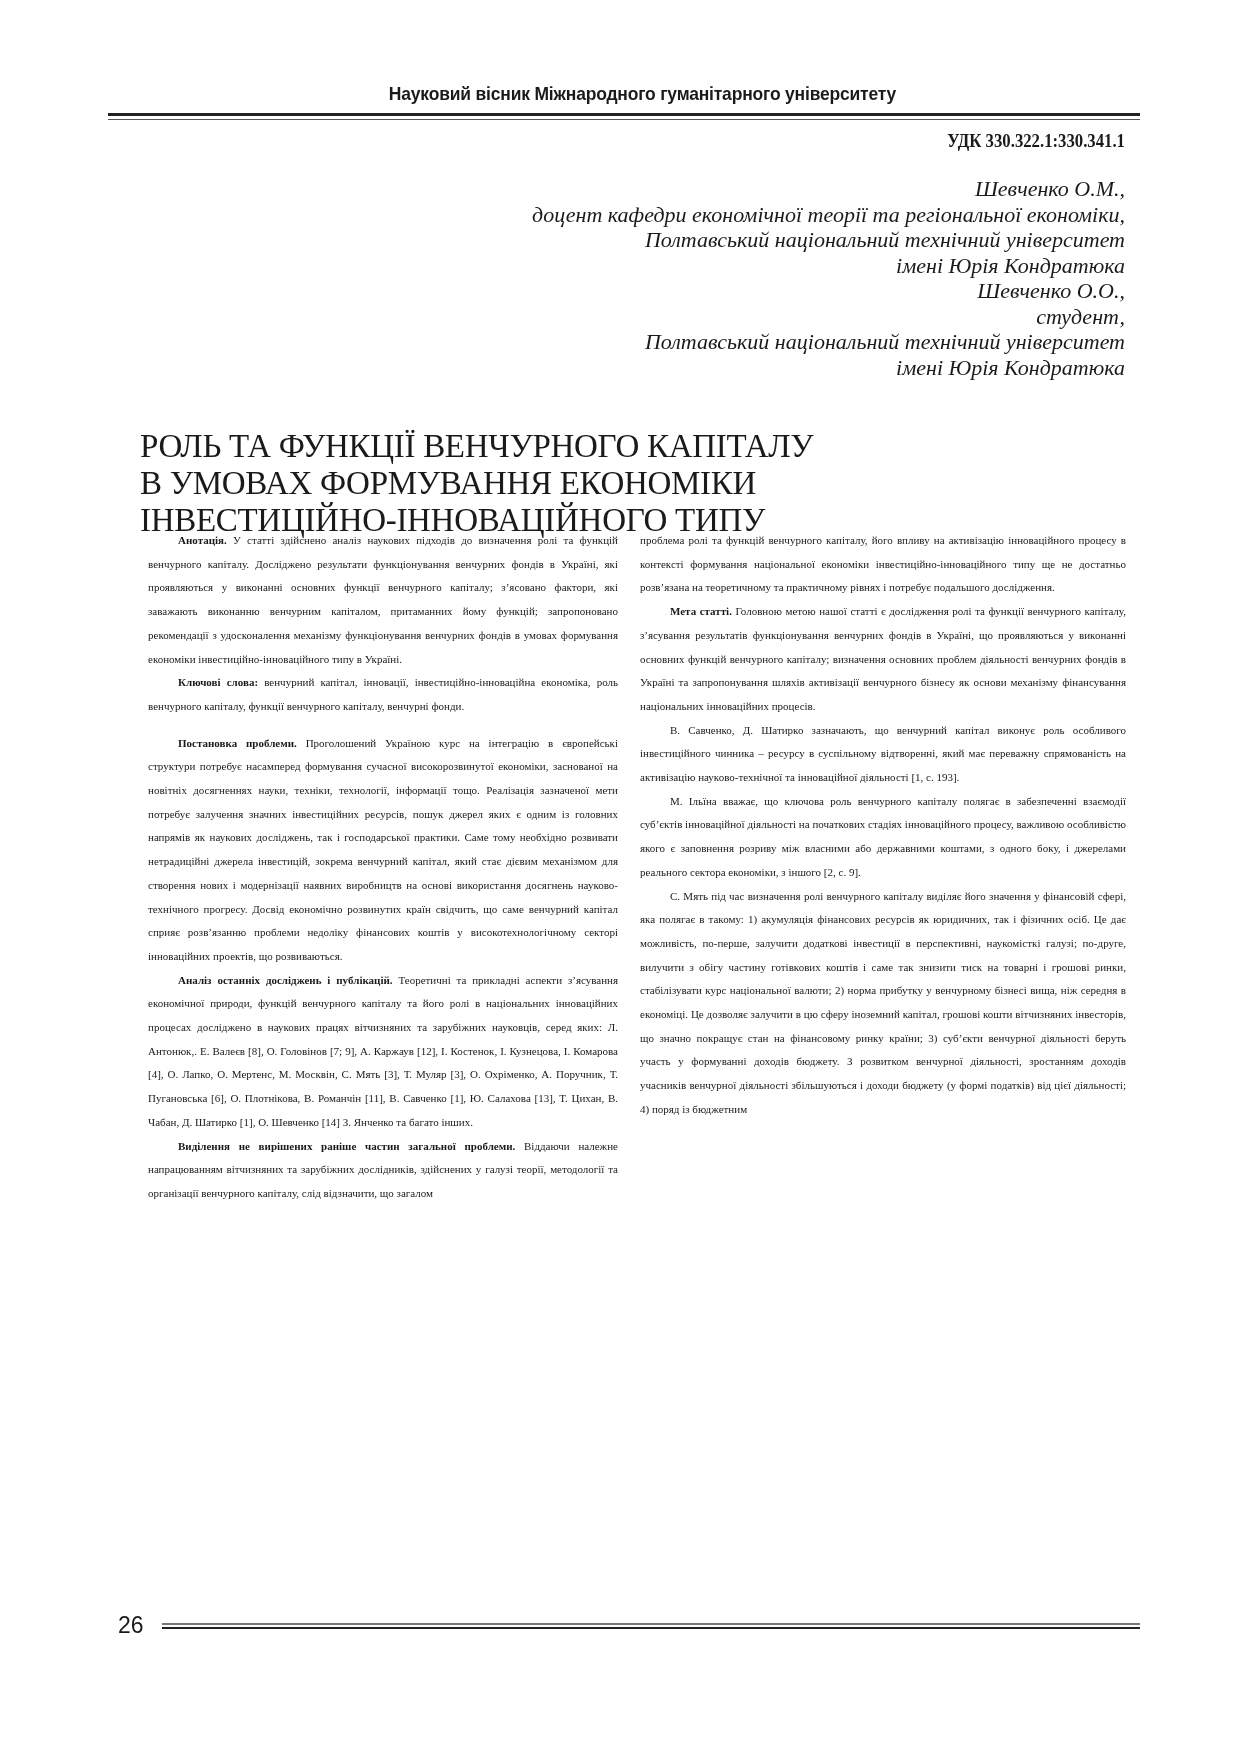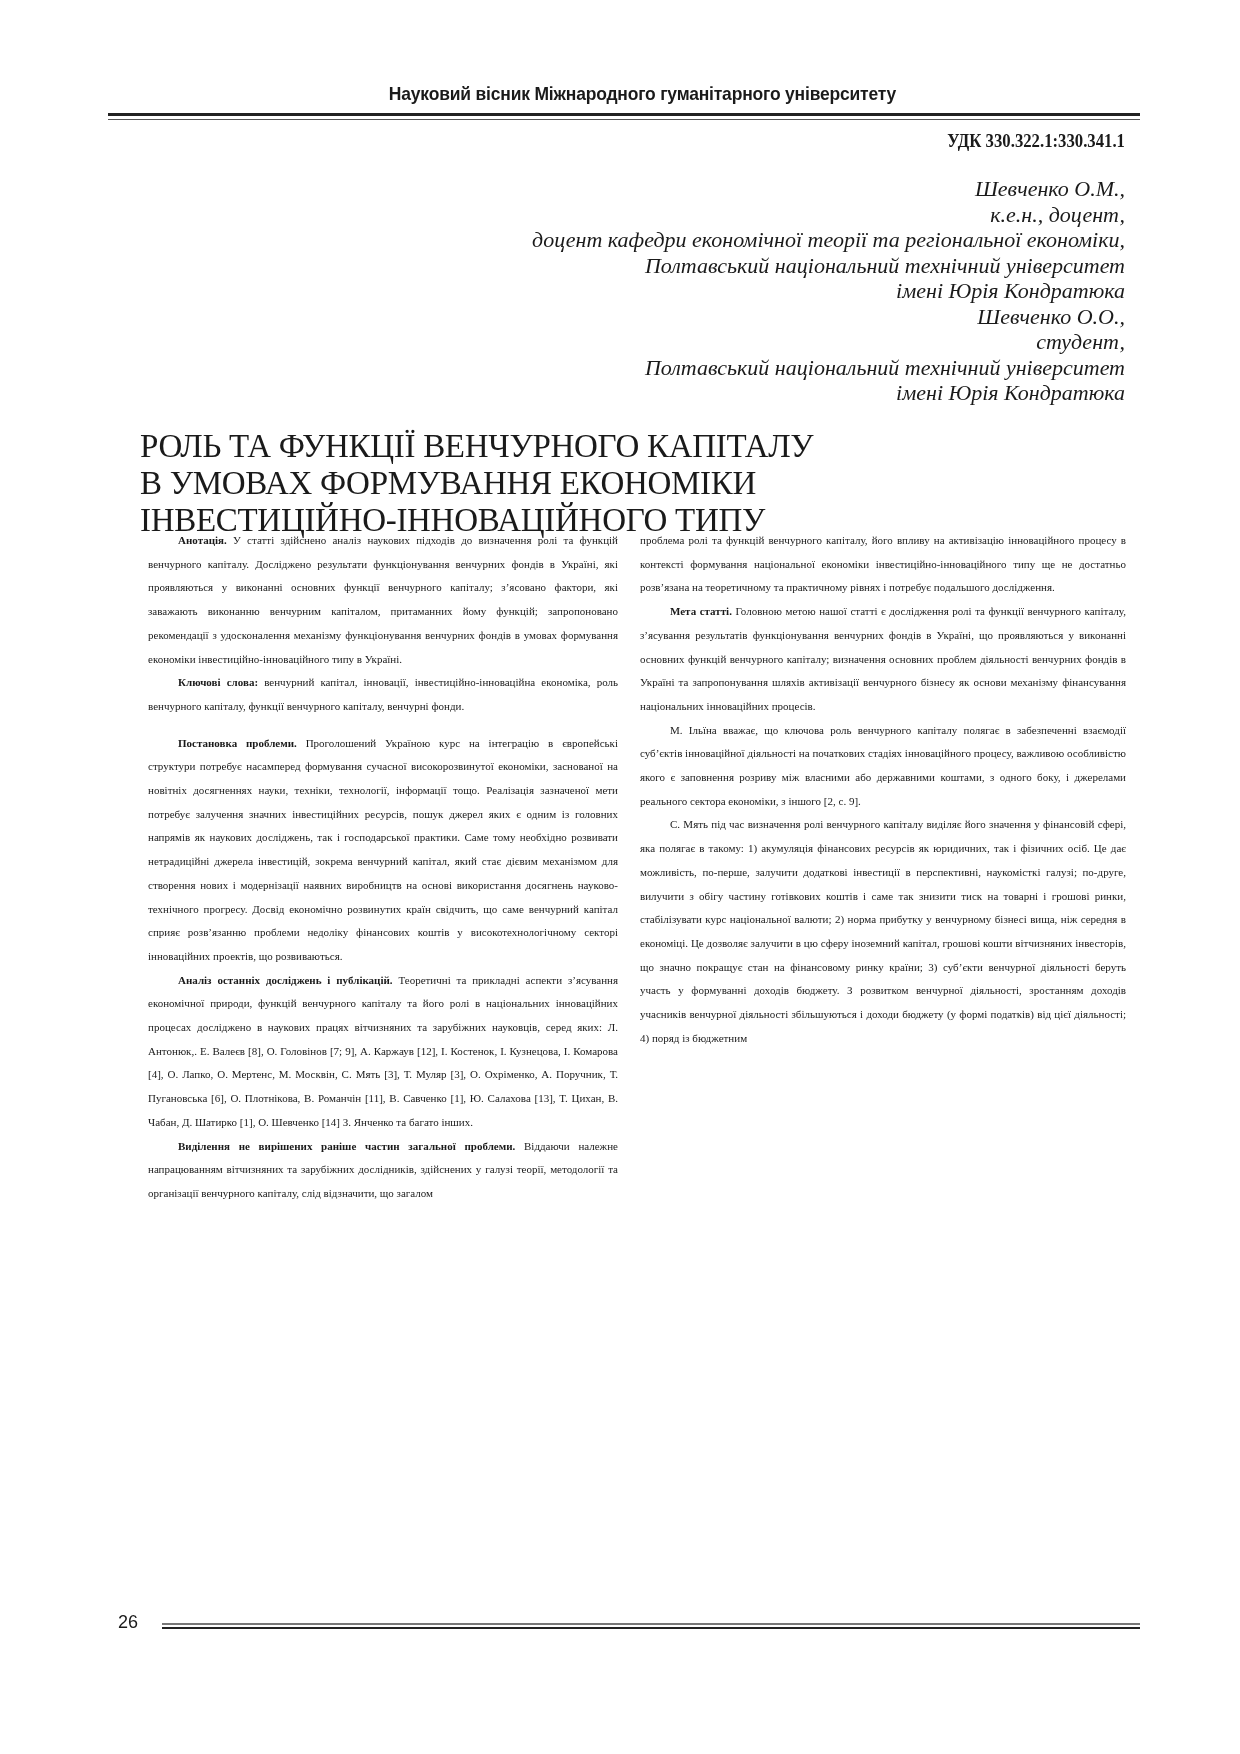--- a/index.html
+++ b/index.html
@@ -42,39 +42,38 @@
     }
     .col.left { left: 148px; }
     .col.right { left: 640px; width: 486px; }
     .col p { margin: 0; text-indent: 30px; }
     .col p.noindent { text-indent: 0; }
     .col p.gap { margin-top: 13px; }
     .col b { font-weight: bold; }
     .footer-num {
       position: absolute; left: 118px; top: 1612px;
       font-family: "Liberation Sans", "DejaVu Sans", sans-serif;
-      font-size: 18px;
+      font-size: 23px;
     }
     .footer-rule {
       position: absolute; left: 162px; top: 1623px; width: 978px; height: 6px;
       border-top: 2px solid #777; border-bottom: 2.5px solid #222;
       box-sizing: border-box;
     }
   </style>
 </head>
 <body>
 
 <div class="journal-header">Науковий вісник Міжнародного гуманітарного університету</div>
 <div class="header-rule"></div>
 
 <div class="udk">УДК 330.322.1:330.341.1</div>
 
 <div class="authors">
   <div class="author-name">Шевченко О.М.,</div>
-  <div>к.е.н., доцент,</div>
   <div>доцент кафедри економічної теорії та регіональної економіки,</div>
   <div>Полтавський національний технічний університет</div>
   <div>імені Юрія Кондратюка</div>
   <div class="author-name">Шевченко О.О.,</div>
   <div>студент,</div>
   <div>Полтавський національний технічний університет</div>
   <div>імені Юрія Кондратюка</div>
 </div>
 
 <div class="article-title">
@@ -87,18 +86,19 @@
   <p><b>Анотація.</b><span> У статті здійснено аналіз наукових підходів до визначення ролі та функцій венчурного капіталу. Досліджено результати функціонування венчурних фондів в Україні, які проявляються у виконанні основних функції венчурного капіталу; з’ясовано фактори, які заважають виконанню венчурним капіталом, притаманних йому функцій; запропоновано рекомендації з удосконалення механізму функціонування венчурних фондів в умовах формування економіки інвестиційно-інноваційного типу в Україні.</span></p>
   <p><b>Ключові слова:</b><span> венчурний капітал, інновації, інвестиційно-інноваційна економіка, роль венчурного капіталу, функції венчурного капіталу, венчурні фонди.</span></p>
   <p class="gap"><b>Постановка проблеми.</b><span> Проголошений Україною курс на інтеграцію в європейські структури потребує насамперед формування сучасної високорозвинутої економіки, заснованої на новітніх досягненнях науки, техніки, технології, інформації тощо. Реалізація зазначеної мети потребує залучення значних інвестиційних ресурсів, пошук джерел яких є одним із головних напрямів як наукових досліджень, так і господарської практики. Саме тому необхідно розвивати нетрадиційні джерела інвестицій, зокрема венчурний капітал, який стає дієвим механізмом для створення нових і модернізації наявних виробництв на основі використання досягнень науково-технічного прогресу. Досвід економічно розвинутих країн свідчить, що саме венчурний капітал сприяє розв’язанню проблеми недоліку фінансових коштів у високотехнологічному секторі інноваційних проектів, що розвиваються.</span></p>
   <p><b>Аналіз останніх досліджень і публікацій.</b><span> Теоретичні та прикладні аспекти з’ясування економічної природи, функцій венчурного капіталу та його ролі в національних інноваційних процесах досліджено в наукових працях вітчизняних та зарубіжних науковців, серед яких: Л. Антонюк,. Е. Валеєв [8], О. Головінов [7; 9], А. Каржаув [12], І. Костенок, І. Кузнецова, І. Комарова [4], О. Лапко, О. Мертенс, М. Москвін, С. Мять [3], Т. Муляр [3], О. Охріменко, А. Поручник, Т. Пугановська [6], О. Плотнікова, В. Романчін [11], В. Савченко [1], Ю. Салахова [13], Т. Цихан, В. Чабан, Д. Шатирко [1], О. Шевченко [14] З. Янченко та багато інших.</span></p>
   <p><b>Виділення не вирішених раніше частин загальної проблеми.</b><span> Віддаючи належне напрацюванням вітчизняних та зарубіжних дослідників, здійснених у галузі теорії, методології та організації венчурного капіталу, слід відзначити, що загалом</span></p>
 </div>
 
 <div class="col right">
   <p class="noindent">проблема ролі та функцій венчурного капіталу, його впливу на активізацію інноваційного процесу в контексті формування національної економіки інвестиційно-інноваційного типу ще не достатньо розв’язана на теоретичному та практичному рівнях і потребує подальшого дослідження.</p>
   <p><b>Мета статті.</b><span> Головною метою нашої статті є дослідження ролі та функції венчурного капіталу, з’ясування результатів функціонування венчурних фондів в Україні, що проявляються у виконанні основних функцій венчурного капіталу; визначення основних проблем діяльності венчурних фондів в Україні та запропонування шляхів активізації венчурного бізнесу як основи механізму фінансування національних інноваційних процесів.</span></p>
+  <p>В. Савченко, Д. Шатирко зазначають, що венчурний капітал виконує роль особливого інвестиційного чинника – ресурсу в суспільному відтворенні, який має переважну спрямованість на активізацію науково-технічної та інноваційної діяльності [1, с. 193].</p>
   <p>М. Ільїна вважає, що ключова роль венчурного капіталу полягає в забезпеченні взаємодії суб’єктів інноваційної діяльності на початкових стадіях інноваційного процесу, важливою особливістю якого є заповнення розриву між власними або державними коштами, з одного боку, і джерелами реального сектора економіки, з іншого [2, с. 9].</p>
   <p>С. Мять під час визначення ролі венчурного капіталу виділяє його значення у фінансовій сфері, яка полягає в такому: 1) акумуляція фінансових ресурсів як юридичних, так і фізичних осіб. Це дає можливість, по-перше, залучити додаткові інвестиції в перспективні, наукомісткі галузі; по-друге, вилучити з обігу частину готівкових коштів і саме так знизити тиск на товарні і грошові ринки, стабілізувати курс національної валюти; 2) норма прибутку у венчурному бізнесі вища, ніж середня в економіці. Це дозволяє залучити в цю сферу іноземний капітал, грошові кошти вітчизняних інвесторів, що значно покращує стан на фінансовому ринку країни; 3) суб’єкти венчурної діяльності беруть участь у формуванні доходів бюджету. З розвитком венчурної діяльності, зростанням доходів учасників венчурної діяльності збільшуються і доходи бюджету (у формі податків) від цієї діяльності; 4) поряд із бюджетним</p>
 </div>
 
 <div class="footer-num">26</div>
 <div class="footer-rule"></div>
 
 </body></html>

